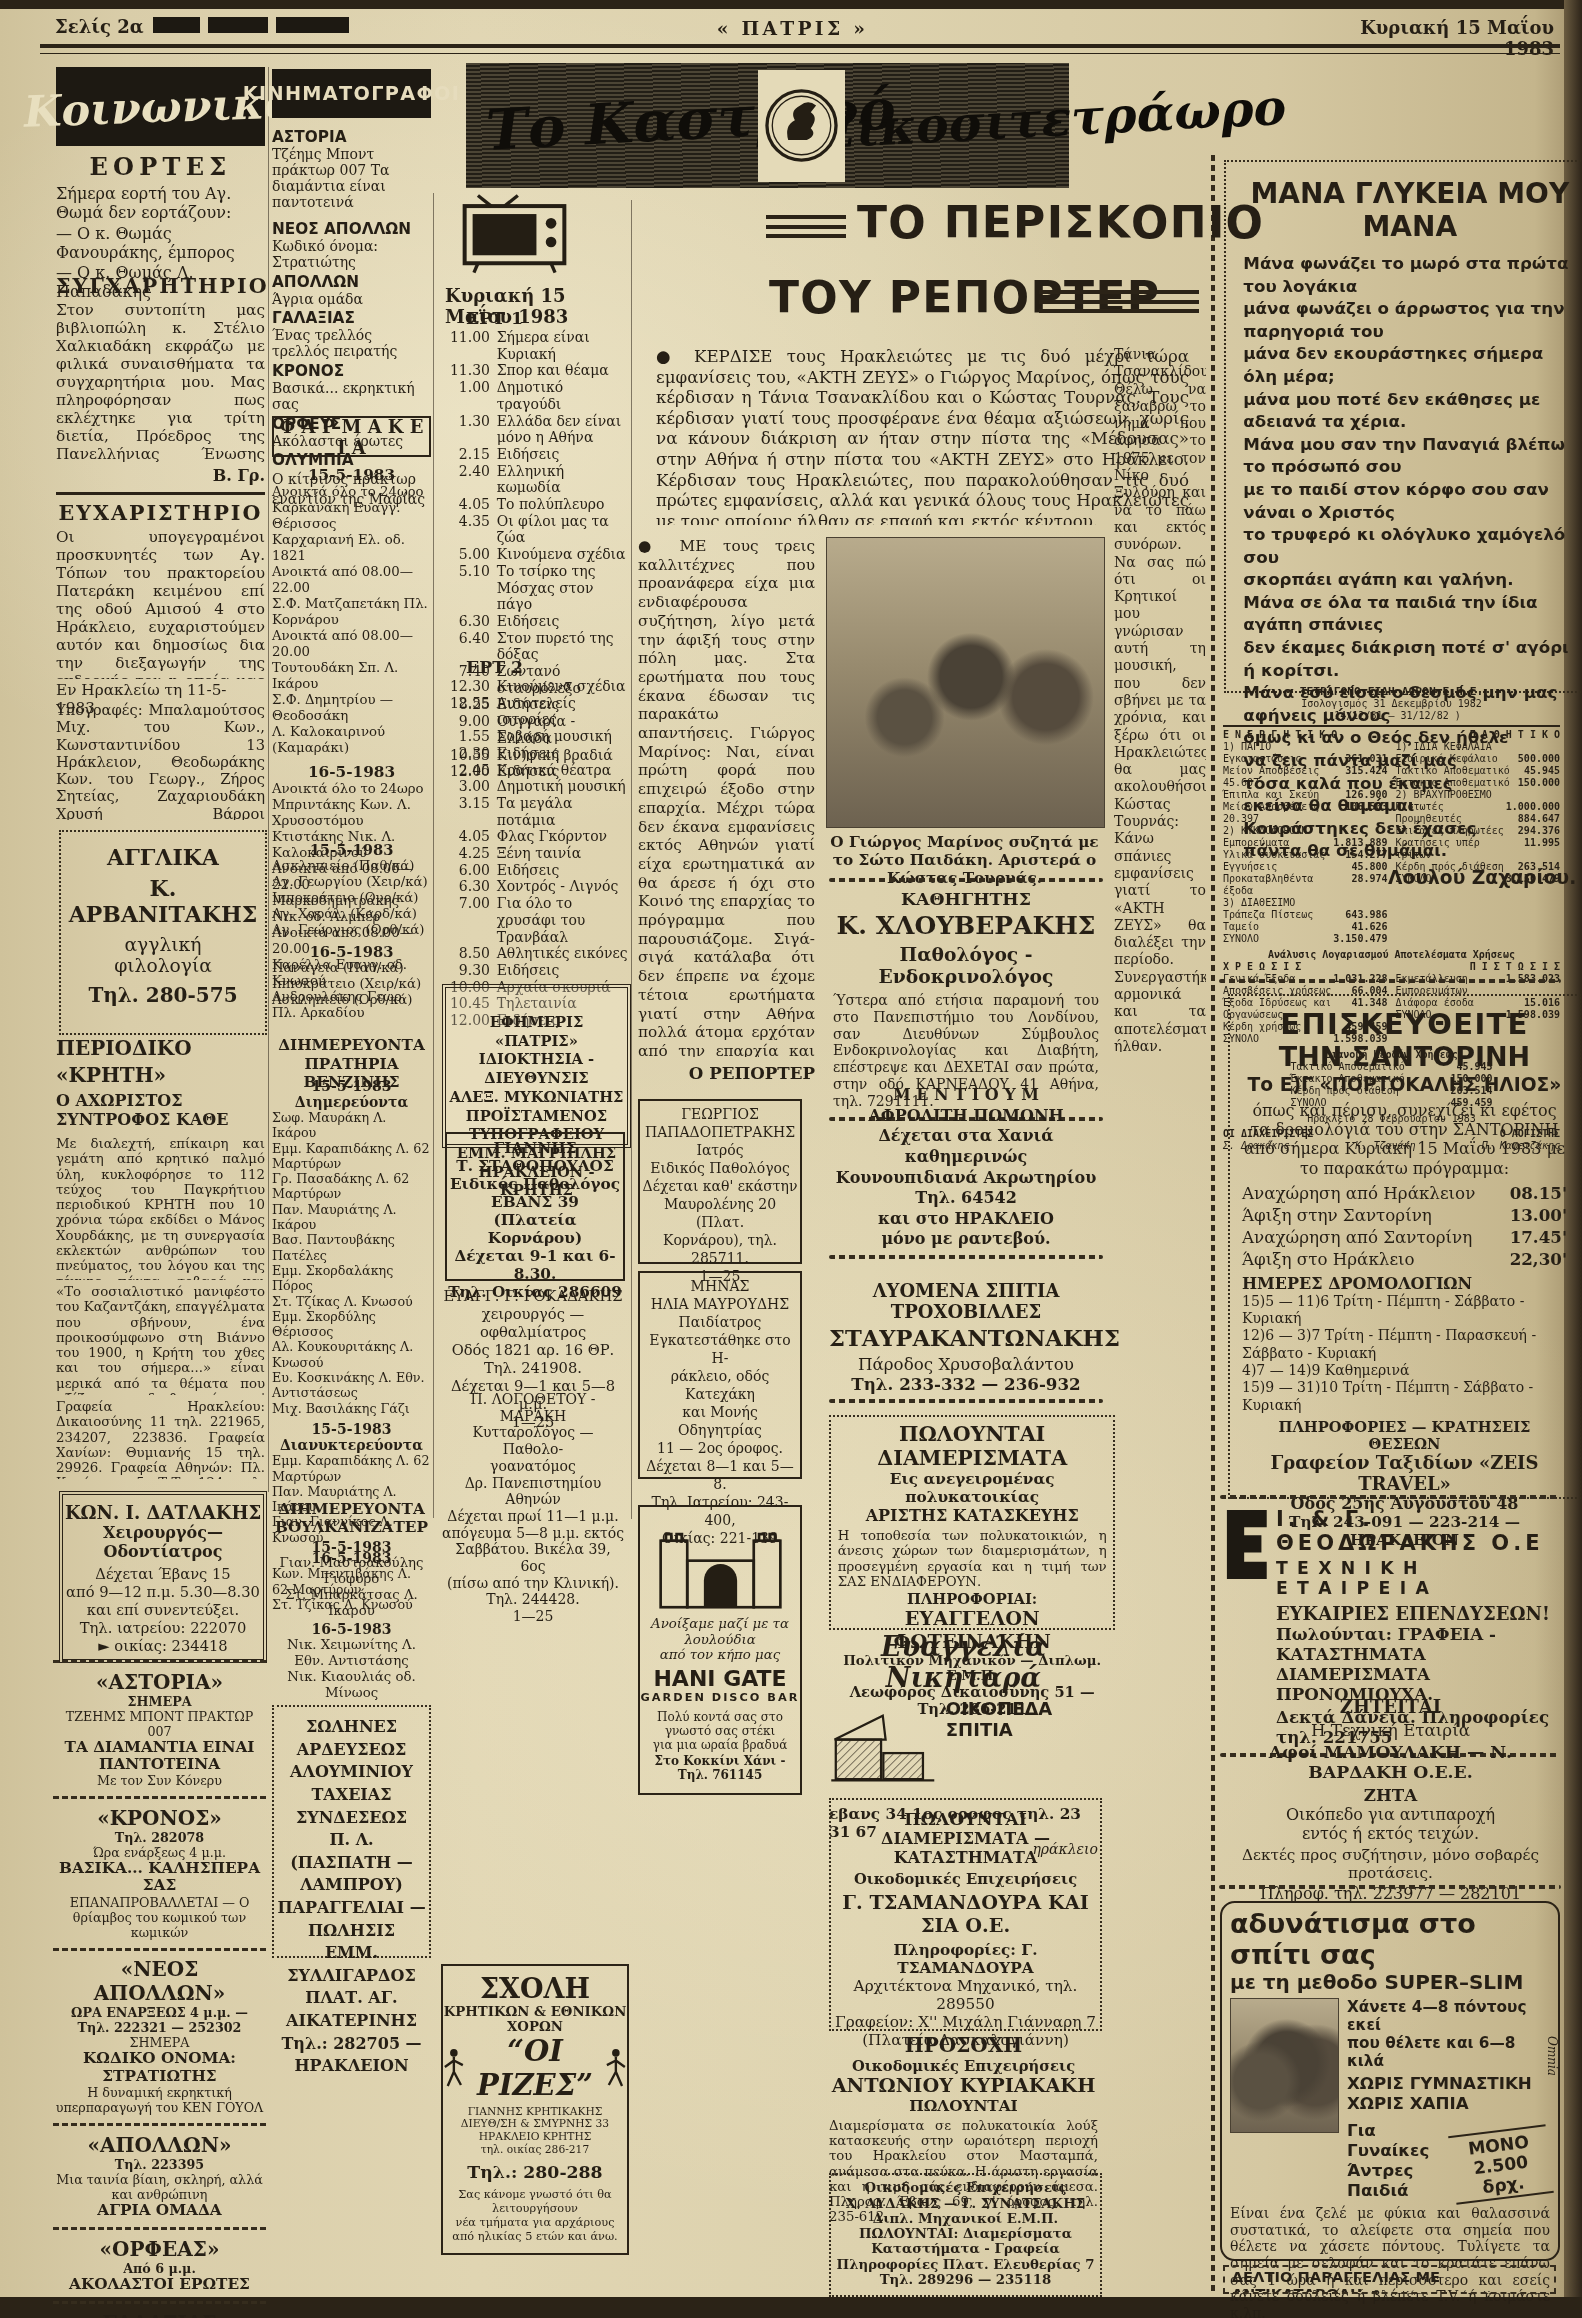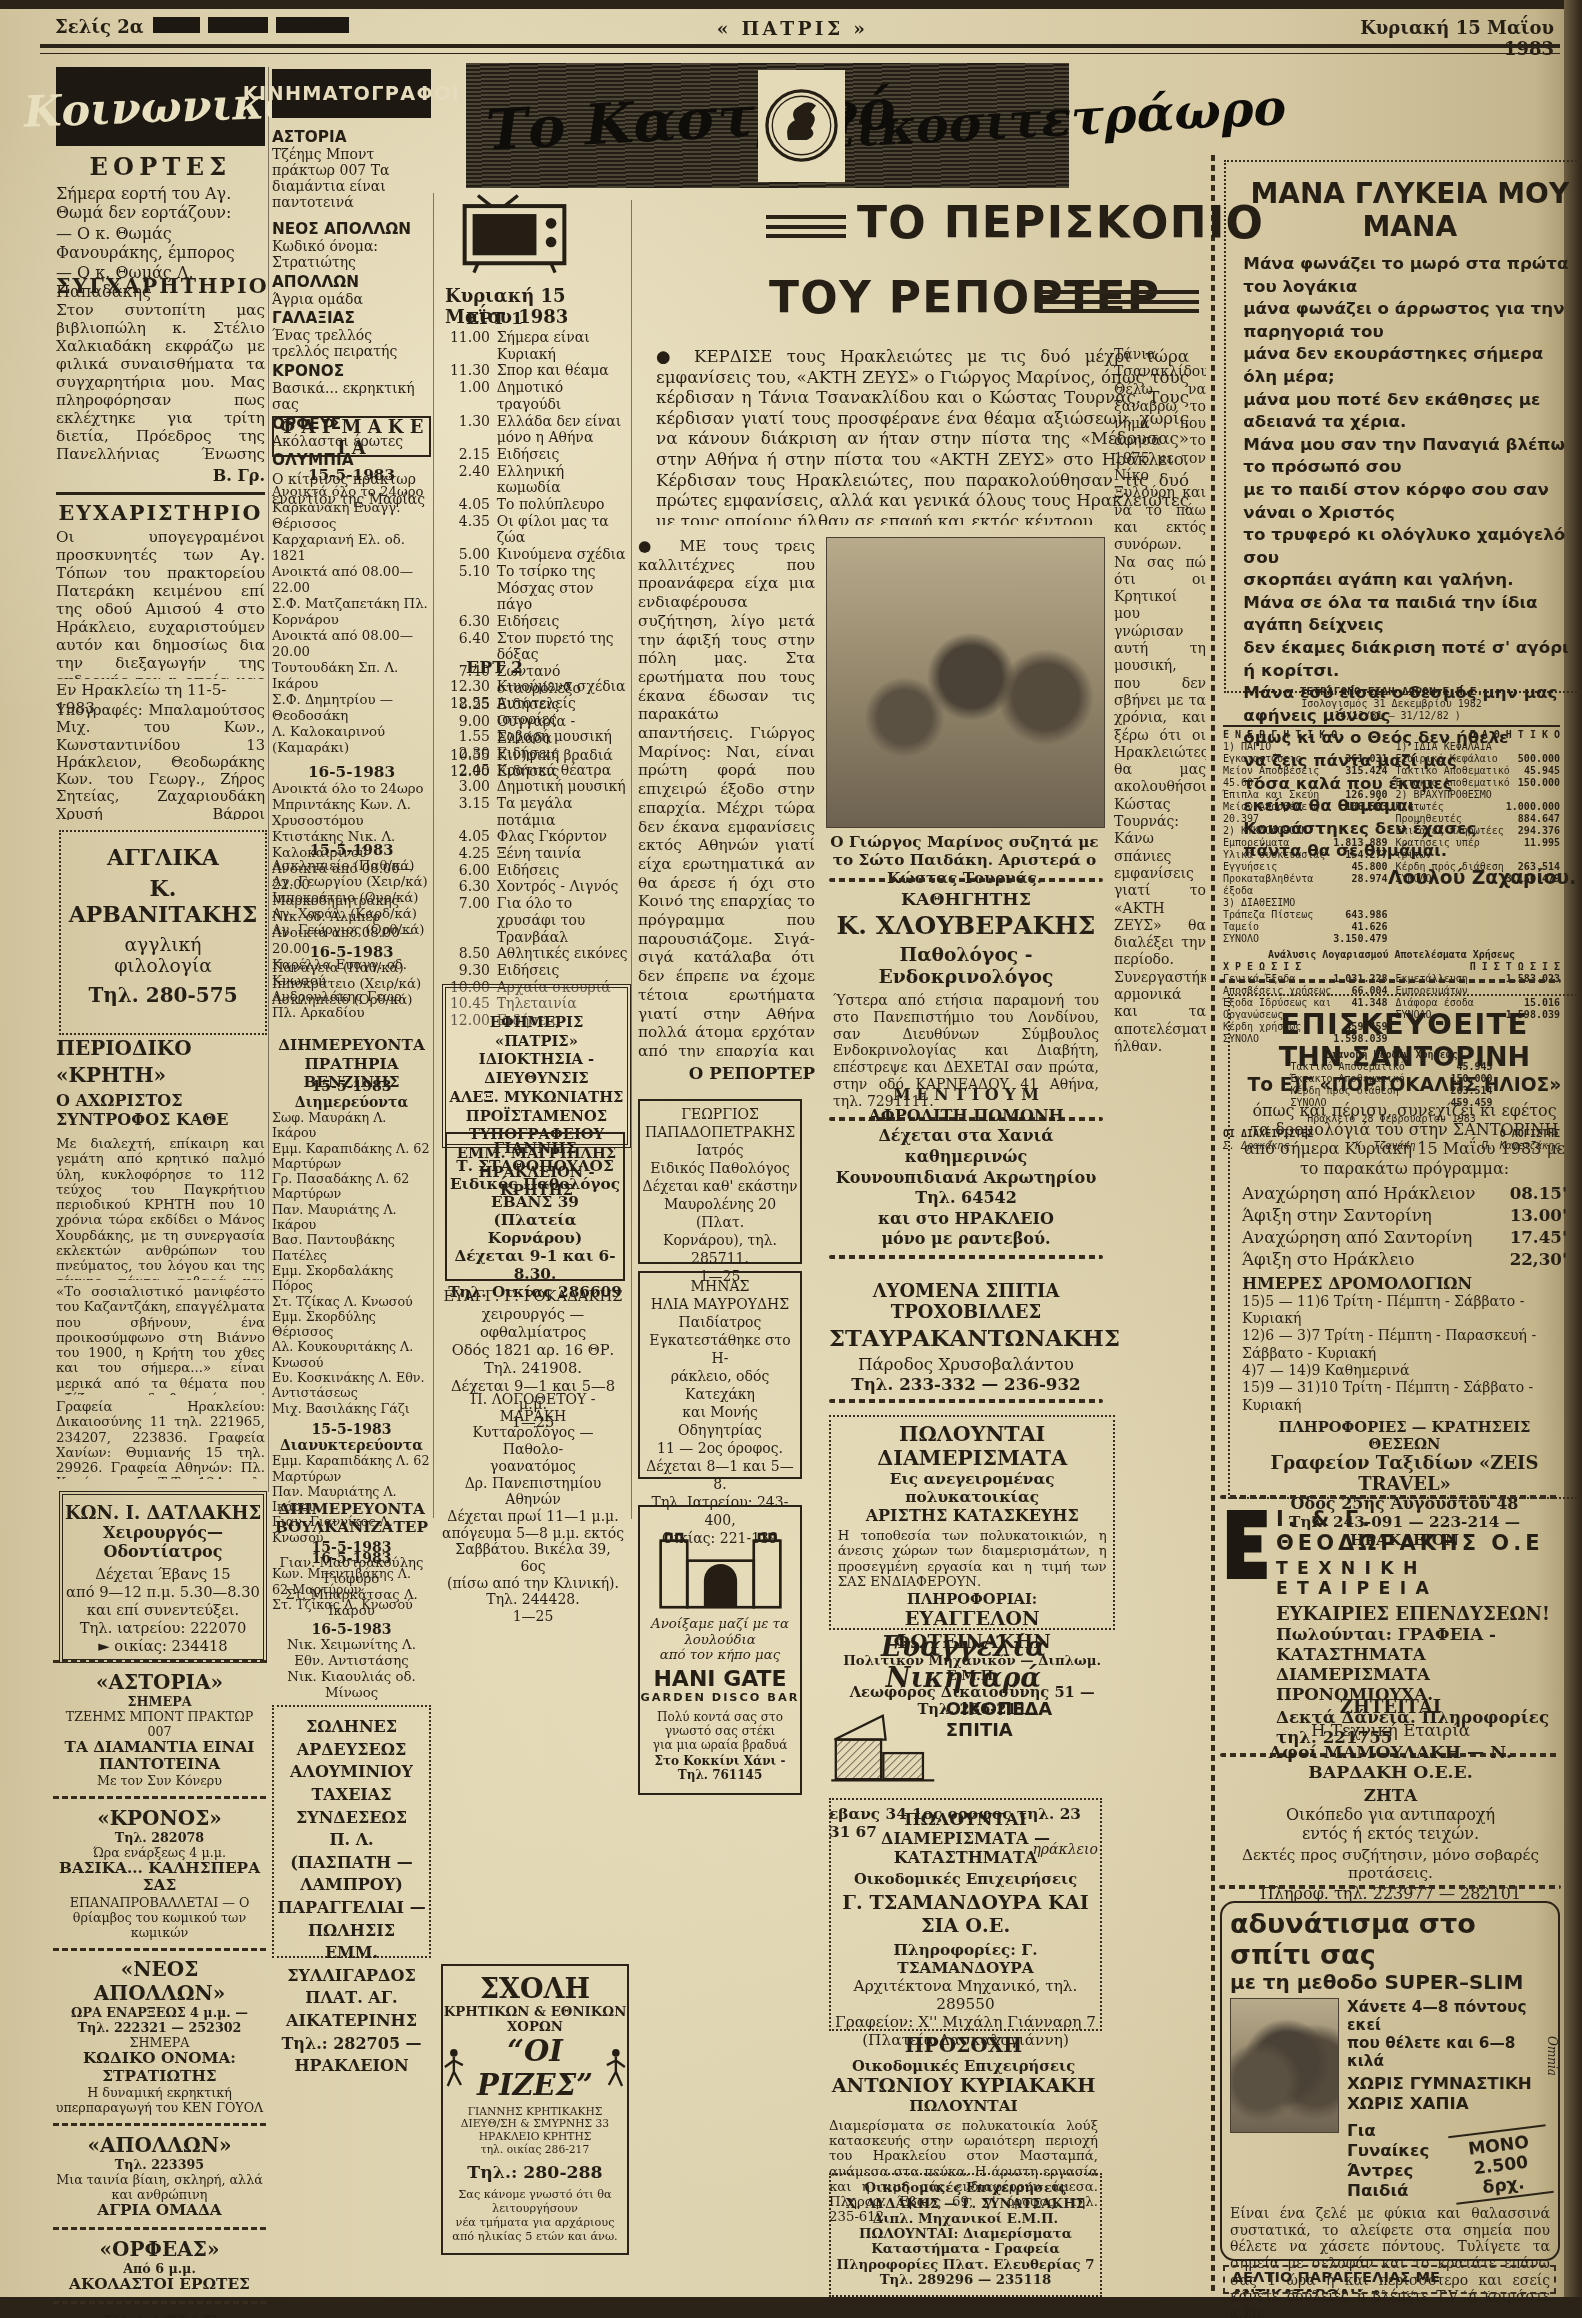--- a/index.html
+++ b/index.html
@@ -799,21 +799,21 @@
     <div class="sans" style="font-size:16.7px;line-height:22.6px;font-weight:bold;margin-top:9.3px">
 
     <div>Μάνα φωνάζει το μωρό στα πρώτα του λογάκια</div>
         <div>μάνα φωνάζει ο άρρωστος για την παρηγοριά του</div>
         <div>μάνα δεν εκουράστηκες σήμερα όλη μέρα;</div>
         <div>μάνα μου ποτέ δεν εκάθησες με αδειανά τα χέρια.</div>
         <div>Μάνα μου σαν την Παναγιά βλέπω το πρόσωπό σου</div>
         <div>με το παιδί στον κόρφο σου σαν νάναι ο Χριστός</div>
         <div>το τρυφερό κι ολόγλυκο χαμόγελό σου</div>
         <div>σκορπάει αγάπη και γαλήνη.</div>
-        <div>Μάνα σε όλα τα παιδιά την ίδια αγάπη δείχνεις</div>
+        <div>Μάνα σε όλα τα παιδιά την ίδια αγάπη σπάνιες</div>
         <div>δεν έκαμες διάκριση ποτέ σ' αγόρι ή κορίτσι.</div>
         <div>Μάνα εσύ είσαι ο δεσμός μην μας αφήνεις μόνους</div>
         <div>όμως κι αν ο Θεός δεν ήθελε</div>
         <div>να ζεις πάντα μαζί μας</div>
         <div>τόσα καλά που έκαμες</div>
         <div>εκείνα θα θυμάμαι</div>
         <div>Κουράστηκες δεν έχασες</div>
         <div>πάντα θα σε θυμάμαι.</div>
       </div>
     <div class="b r sans" style="font-size:18.7px;margin-top:5.3px">Λουλού Ζαχαρίου.</div>

